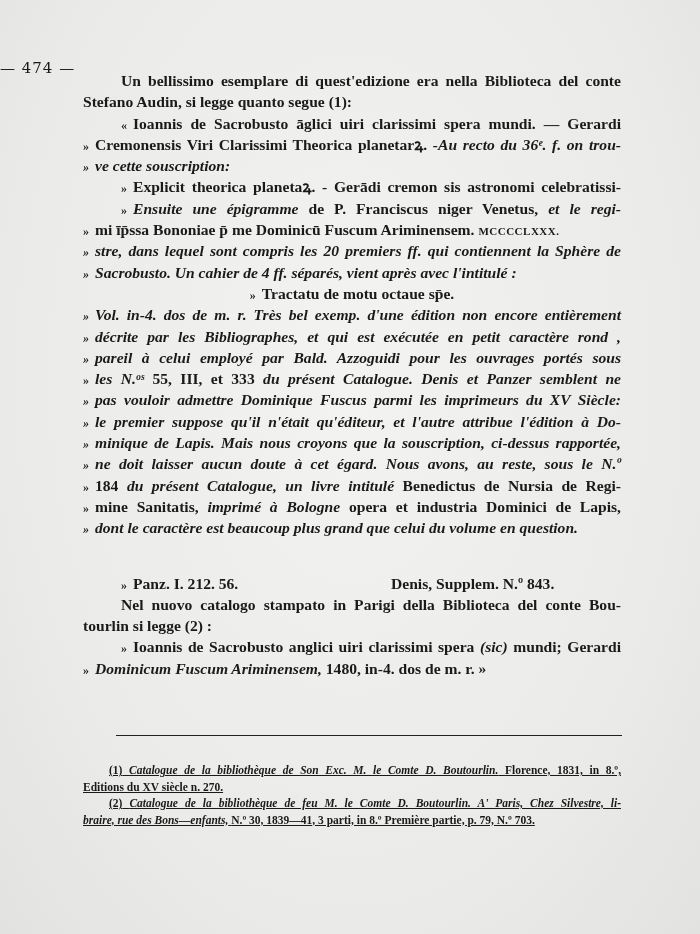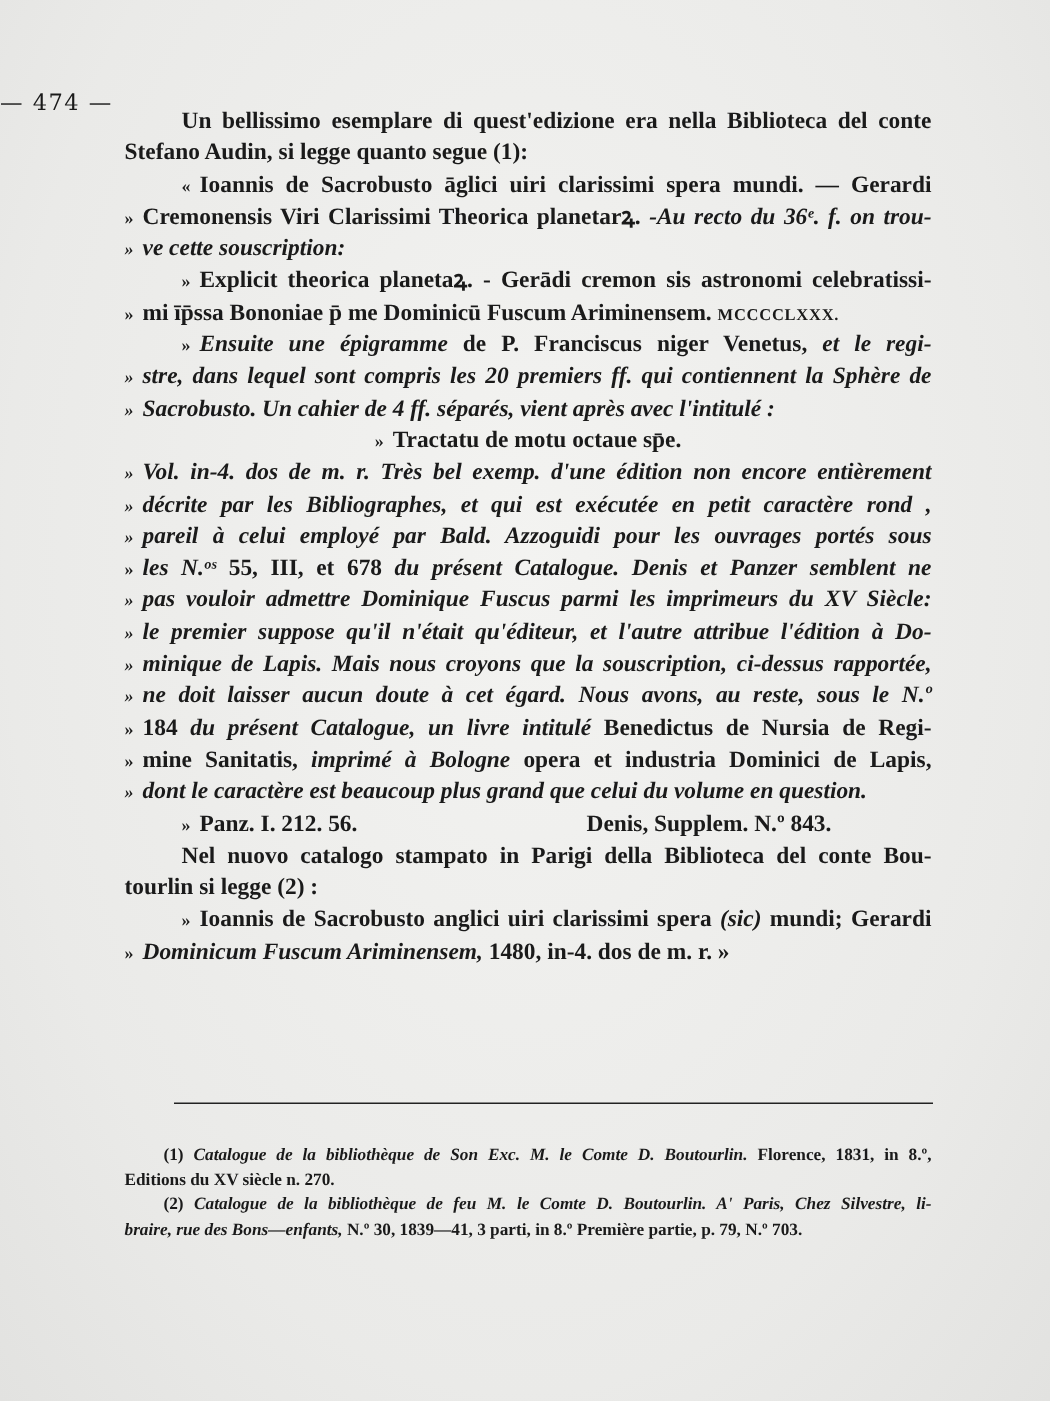--- a/index.html
+++ b/index.html
@@ -32,54 +32,54 @@
   .i { font-style: italic; }
   .q { font-size: 12px; margin-right: 6px; }
   .sc { font-size: 11px; letter-spacing: 0.5px; }
   .rule {
     position: absolute; left: 116px; top: 735px; width: 506px; height: 0;
     border-top: 1.5px solid #222;
   }
   .notes {
     position: absolute; left: 83px; top: 762px; width: 538px;
     font-family: "Liberation Serif", "DejaVu Serif", serif;
-    font-size: 11.5px; line-height: 16.5px;
+    font-size: 11.5px; line-height: 16.5px; text-decoration: underline;
   }
   .notes .line { height: 16.5px; }
   .nind { padding-left: 26px; }
-  .panz { display:flex; }
+  .panz { display:flex;margin-top:34px; }
   .panz span:first-child { width: 270px; }
 </style>
 </head>
 <body>
 
 <div class="page">
   <div class="header">— 474 —</div>
 
   <div class="body">
     <span class="line ind b">Un bellissimo esemplare di quest'edizione era nella Biblioteca del conte</span>
     <span class="line last b">Stefano Audin, si legge quanto segue (1):</span>
 
     <span class="line ind b"><span class="q">«</span><span>Ioannis de Sacrobusto āglici uiri clarissimi spera mundi. — Gerardi</span></span>
     <span class="line b"><span class="q">»</span><span>Cremonensis Viri Clarissimi Theorica planetarꝝ.</span> <span class="i">-Au recto du 36ᵉ. f. on trou-</span></span>
     <span class="line last i b"><span class="q">»</span><span>ve cette souscription:</span></span>
 
     <span class="line ind b"><span class="q">»</span><span>Explicit theorica planetaꝝ. - Gerādi cremon sis astronomi celebratissi-</span></span>
+    <span class="line ind b"><span class="q">»</span><span class="i">Ensuite une épigramme</span> <span>de P. Franciscus niger Venetus,</span> <span class="i">et le regi-</span></span>
+
     <span class="line last b"><span class="q">»</span><span>mi īp̄ssa Bononiae p̄ me Dominicū Fuscum Ariminensem.</span> <span class="sc">MCCCCLXXX.</span></span>
-
-    <span class="line ind b"><span class="q">»</span><span class="i">Ensuite une épigramme</span> <span>de P. Franciscus niger Venetus,</span> <span class="i">et le regi-</span></span>
     <span class="line i b"><span class="q">»</span><span>stre, dans lequel sont compris les 20 premiers ff. qui contiennent la Sphère de</span></span>
     <span class="line last i b"><span class="q">»</span><span>Sacrobusto. Un cahier de 4 ff. séparés, vient après avec l'intitulé :</span></span>
 
     <span class="line center b"><span class="q">»</span><span>Tractatu de motu octaue sp̄e.</span></span>
 
     <span class="line i b"><span class="q">»</span><span>Vol. in-4. dos de m. r. Très bel exemp. d'une édition non encore entièrement</span></span>
     <span class="line i b"><span class="q">»</span><span>décrite par les Bibliographes, et qui est exécutée en petit caractère rond ,</span></span>
     <span class="line i b"><span class="q">»</span><span>pareil à celui employé par Bald. Azzoguidi pour les ouvrages portés sous</span></span>
-    <span class="line b"><span class="q">»</span><span class="i">les N.ᵒˢ</span> <span>55, III, et 678</span> <span class="i">du présent Catalogue. Denis et Panzer semblent ne</span></span>
+    <span class="line b"><span class="q">»</span><span class="i">les N.ᵒˢ</span> <span>55, III, et 333</span> <span class="i">du présent Catalogue. Denis et Panzer semblent ne</span></span>
     <span class="line i b"><span class="q">»</span><span>pas vouloir admettre Dominique Fuscus parmi les imprimeurs du XV Siècle:</span></span>
     <span class="line i b"><span class="q">»</span><span>le premier suppose qu'il n'était qu'éditeur, et l'autre attribue l'édition à Do-</span></span>
     <span class="line i b"><span class="q">»</span><span>minique de Lapis. Mais nous croyons que la souscription, ci-dessus rapportée,</span></span>
     <span class="line i b"><span class="q">»</span><span>ne doit laisser aucun doute à cet égard. Nous avons, au reste, sous le N.º</span></span>
     <span class="line b"><span class="q">»</span><span>184</span> <span class="i">du présent Catalogue, un livre intitulé</span> <span>Benedictus de Nursia de Regi-</span></span>
     <span class="line b"><span class="q">»</span><span>mine Sanitatis,</span> <span class="i">imprimé à Bologne</span> <span>opera et industria Dominici de Lapis,</span></span>
     <span class="line last i b"><span class="q">»</span><span>dont le caractère est beaucoup plus grand que celui du volume en question.</span></span>
 
     <span class="line last ind b panz">
         <span><span class="q">»</span><span>Panz. I. 212. 56.</span></span>

